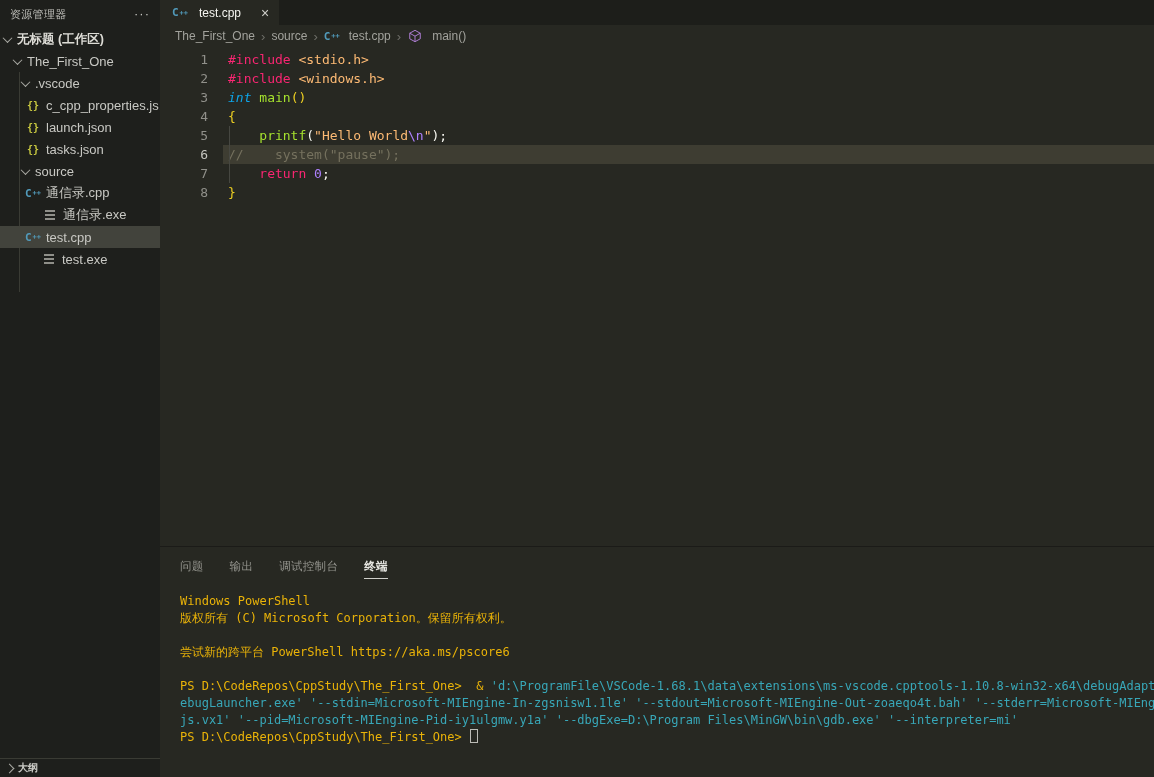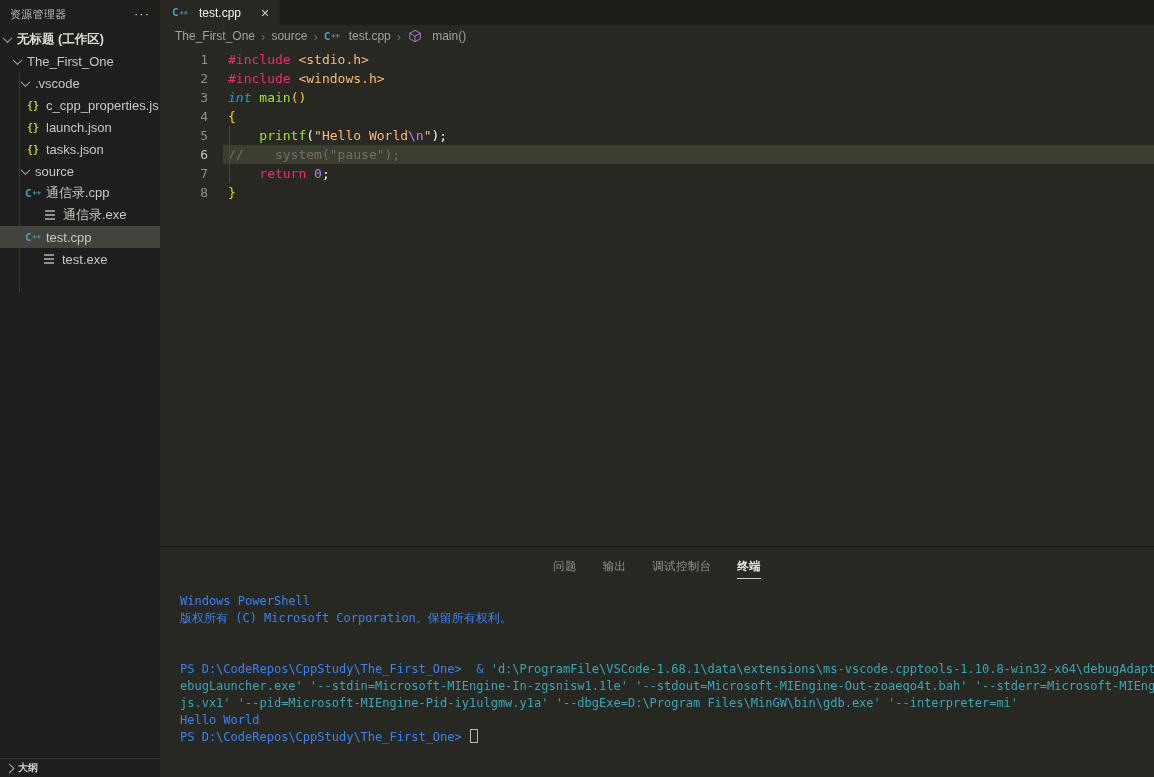--- a/index.html
+++ b/index.html
@@ -61,27 +61,27 @@
   .line.active .ln { color:#c5c5bf; }
   .indent-guide { position:absolute; left:69px; top:79px; width:1px; height:57px; background:#464741; }
   .tok-pink{color:#f92672} .tok-yellow{color:#fdba74} .tok-cyan{color:#0ea5e9;font-style:italic}
   .tok-green{color:#a6e22e} .tok-purple{color:#ae81ff} .tok-gold{color:#eed022}
   .tok-fg{color:#f8f8f2} .tok-comment{color:#75715e}
 
   
   .panel { flex:0 0 231px; height:231px; background:#272822; border-top:1px solid #1b1b18;
            display:flex; flex-direction:column; overflow:hidden; }
   .panel-tabs { height:38px; flex:0 0 38px; display:flex; align-items:center;
-                gap:26px; padding:0 20px; font-size:11.5px;justify-content:center; }
+                gap:26px; padding:0 20px; font-size:11.5px; }
   .panel-tab { color:#94948e; cursor:pointer; padding:5px 0 4px; letter-spacing:.3px; }
   .panel-tab.active { color:#e7e7e2; font-weight:bold; border-bottom:1px solid #cfcfca; }
   .terminal { flex:1; padding:8px 0 0 20px; font-family:"DejaVu Sans Mono", monospace;
               font-size:12px; line-height:17px; overflow:hidden; cursor:text; }
   .tline { height:17px; white-space:pre; overflow:hidden; }
-  .t-white{color:#3b82f6} .t-teal{color:#38a7b8}
+  .t-white{color:#eab308} .t-teal{color:#38a7b8}
   .cursor { display:inline-block; width:8px; height:14px; border:1px solid #bcbcb6;
             vertical-align:-2px; margin-left:1px; }
 </style>
 </head>
 <body>
 
 <div class="app">
 
   <div class="sidebar">
     <div class="sidebar-header">
@@ -189,23 +189,23 @@
       <div class="panel-tabs">
           <span class="panel-tab">问题</span>
           <span class="panel-tab">输出</span>
           <span class="panel-tab">调试控制台</span>
           <span class="panel-tab active">终端</span>
         </div>
       <div class="terminal">
           <div class="tline"><span class="t-white">Windows PowerShell</span></div>
           <div class="tline"><span class="t-white">版权所有 (C) Microsoft Corporation。保留所有权利。</span></div>
           <div class="tline"></div>
+          <div class="tline"><span class="t-white">尝试新的跨平台 PowerShell https://aka.ms/pscore6</span></div>
           <div class="tline"></div>
           <div class="tline"><span class="t-white">PS D:\CodeRepos\CppStudy\The_First_One&gt;  &amp; </span><span class="t-teal">'d:\ProgramFile\VSCode-1.68.1\data\extensions\ms-vscode.cpptools-1.10.8-win32-x64\debugAdapters\</span></div>
           <div class="tline"><span class="t-teal">ebugLauncher.exe' '--stdin=Microsoft-MIEngine-In-zgsnisw1.1le' '--stdout=Microsoft-MIEngine-Out-zoaeqo4t.bah' '--stderr=Microsoft-MIEngine-</span></div>
           <div class="tline"><span class="t-teal">js.vx1' '--pid=Microsoft-MIEngine-Pid-iy1ulgmw.y1a' '--dbgExe=D:\Program Files\MinGW\bin\gdb.exe' '--interpreter=mi'</span></div>
-          <div class="tline"><span class="t-white">Hello World</span></div>
           <div class="tline"><span class="t-white">PS D:\CodeRepos\CppStudy\The_First_One&gt; </span><span class="cursor"></span></div>
         </div>
     </div>
   </div>
 
 </div>
 
 </body></html>

